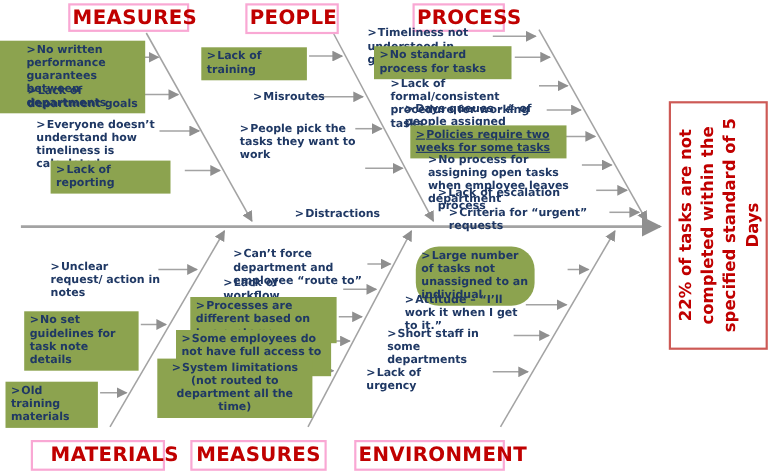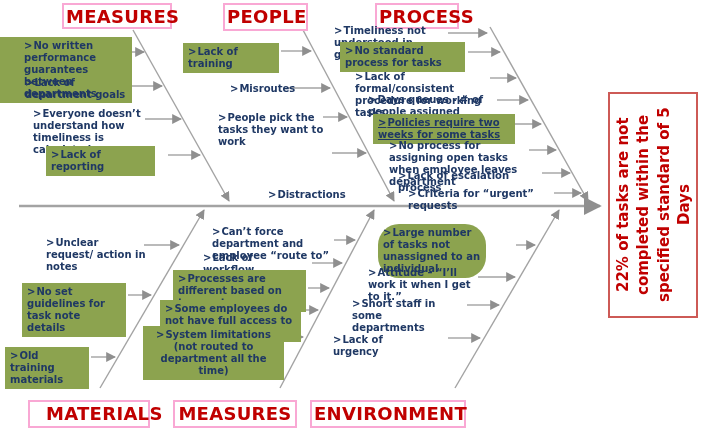--- a/index.html
+++ b/index.html
@@ -102,21 +102,21 @@
       <div class="cat" style="left: 28px; top: 400px; width: 122px; height: 28px; padding-left: 16px;">MATERIALS</div>
       <div class="cause" style="left: 46px; top: 237px; width: 100px;"><span class="blt">&gt;</span><span>Unclear request/ action in notes</span></div>
       <div class="cause hl" style="left: 22px; top: 283px; width: 104px;"><span class="blt">&gt;</span><span>No set guidelines for task note details</span></div>
       <div class="cause hl" style="left: 5px; top: 347px; width: 84px;"><span class="blt">&gt;</span><span>Old training materials</span></div>
       <div class="cat" style="left: 173px; top: 400px; width: 124px; height: 28px;">MEASURES</div>
       <div class="cause" style="left: 212px; top: 226px; width: 122px;"><span class="blt">&gt;</span><span>Can’t force department and employee “route to”</span></div>
       <div class="cause" style="left: 203px; top: 252px; width: 94px;"><span class="blt">&gt;</span><span>Lack of workflow process</span></div>
       <div class="cause hl" style="left: 173px; top: 270px; width: 133px;"><span class="blt">&gt;</span><span>Processes are different based on two systems</span></div>
       <div class="cause hl" style="left: 160px; top: 300px; width: 141px;"><span class="blt">&gt;</span><span>Some employees do not have full access to “route”</span></div>
       <div class="cause hl" style="left: 143px; top: 326px; width: 141px; text-align: center;"><span class="blt">&gt;</span><span>System limitations (not routed to department all the time)</span></div>
-      <div class="cat" style="left: 310px; top: 400px; width: 156px; height: 28px;">ENVIRONMENT</div>
+      <div class="cat" style="left: 322px; top: 400px; width: 137px; height: 28px;">ENVIRONMENT</div>
       <div class="cause hl" style="left: 378px; top: 224px; width: 108px; border-radius: 21px;"><span class="blt">&gt;</span><span>Large number of tasks not unassigned to an individual</span></div>
       <div class="cause" style="left: 368px; top: 267px; width: 114px;"><span class="blt">&gt;</span><span>Attitude – “I’ll work it when I get to it.”</span></div>
       <div class="cause" style="left: 352px; top: 298px; width: 100px;"><span class="blt">&gt;</span><span>Short staff in some departments</span></div>
       <div class="cause" style="left: 333px; top: 334px; width: 88px;"><span class="blt">&gt;</span><span>Lack of urgency</span></div>
     </div>
 
   <div class="effect-box">
     <div class="effect-text">22% of tasks are not completed within the specified standard of 5 Days</div>
   </div>
 </div>

